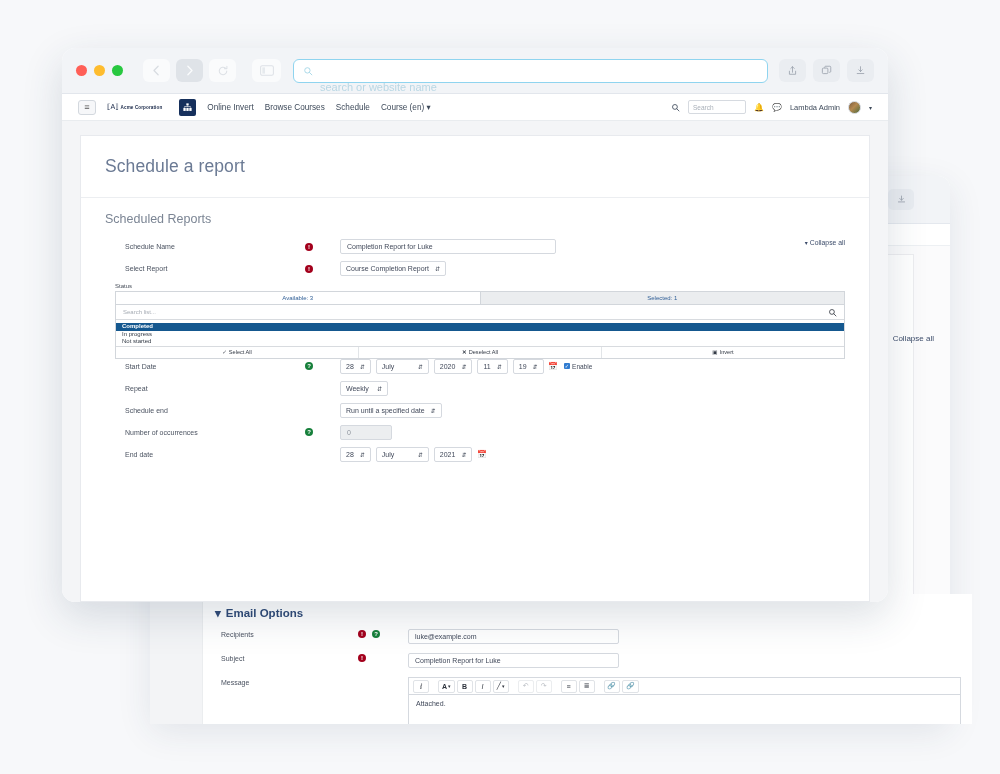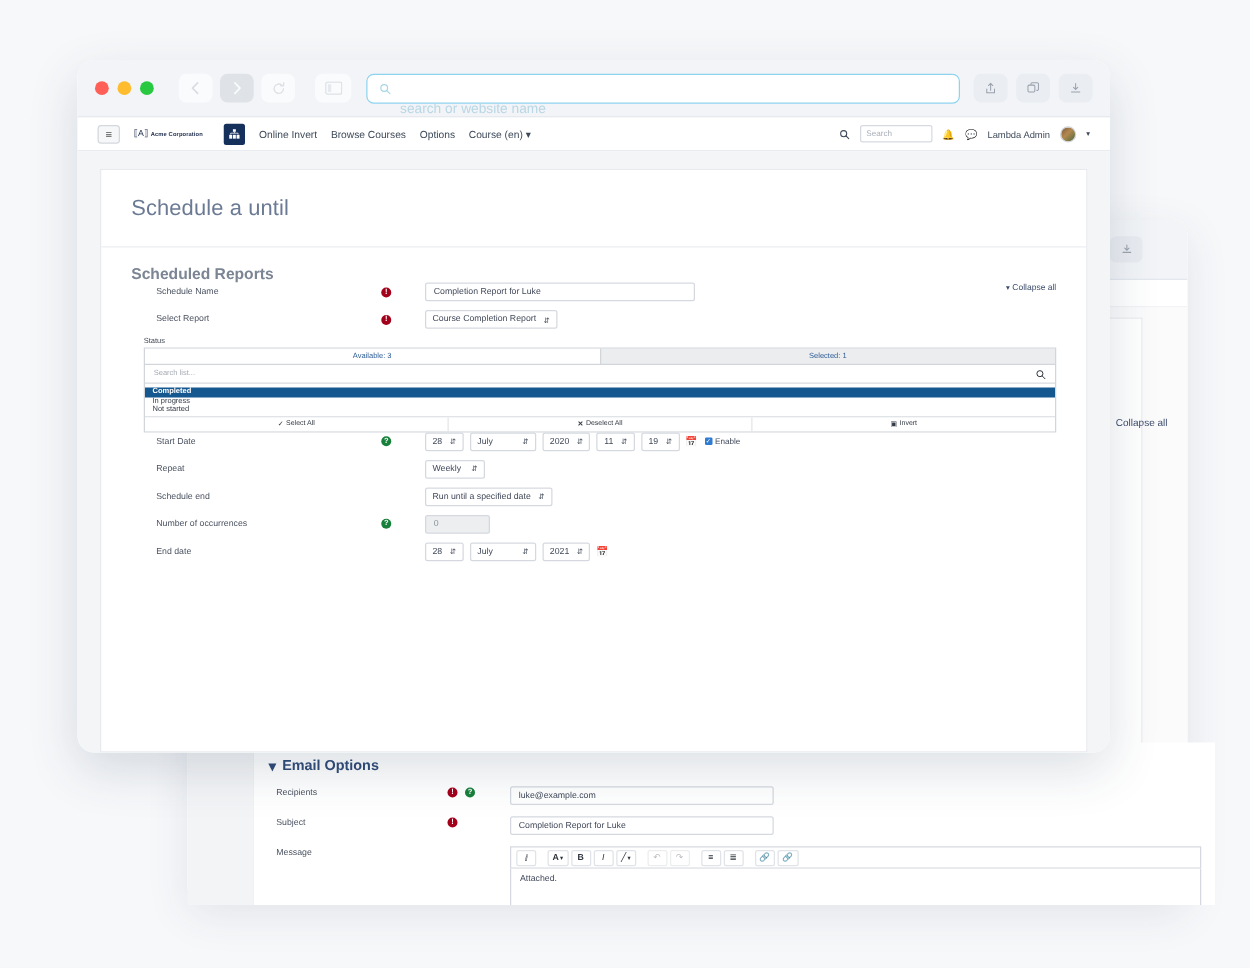--- a/index.html
+++ b/index.html
@@ -130,21 +130,21 @@
   .page {
     background: #fff; border: 1px solid #e8eaee; height: 100%;
     padding: 20px 24px 0 24px; position: relative;
   }
   h1.page-title {
     font-size: 17.5px; font-weight: normal; color: #6b7a94;
     letter-spacing: .1px; margin-bottom: 20px;
   }
   .hr { border-top: 1px solid #eceef1; margin: 0 -24px 14px -24px; }
   h2.sect {
-    font-size: 12.5px; font-weight: bold; color: #7b8594; 
+    font-size: 12.5px; font-weight: normal; color: #7b8594; margin-bottom: 13px;
   }
   .collapse-all {
     position: absolute; right: 24px; font-size: 6.8px; color: #3d4d6b;
     display: flex; align-items: center; gap: 2px;
   }
   .caret { font-size: 6px; color: #3d4d6b; }
 
   
   .frow { display: flex; align-items: center; margin-bottom: 7px; }
   .flabel { width: 200px; font-size: 7px; color: #4a5260; padding-left: 20px; }
@@ -398,40 +398,40 @@
         <svg width="11" height="11" viewBox="0 0 16 16">
             <rect x="6.3" y="2" width="3.4" height="3" fill="#fff"></rect>
             <rect x="2" y="8.5" width="3.4" height="4.5" fill="#fff"></rect>
             <rect x="6.3" y="8.5" width="3.4" height="4.5" fill="#fff"></rect>
             <rect x="10.6" y="8.5" width="3.4" height="4.5" fill="#fff"></rect>
             <path d="M3.7 8V6.6h8.6V8M8 5v1.6" stroke="#fff" stroke-width="0.9" fill="none"></path>
           </svg>
       </div>
       <a href="#">Online Invert</a>
       <a href="#">Browse Courses</a>
-      <a href="#">Options</a>
+      <a href="#">Schedule</a>
       <a href="#"><span>Course (en)</span> <span>▾</span></a>
       <div class="right">
         <svg width="9" height="9" viewBox="0 0 16 16">
             <circle cx="7" cy="7" r="4.3" stroke="#3e4a5a" stroke-width="1.5" fill="none"></circle>
             <path d="M10.3 10.3L14.2 14.2" stroke="#3e4a5a" stroke-width="1.5" stroke-linecap="round"></path>
           </svg>
         <div class="msearch">Search</div>
         <span style="font-size:8px;color:#3e4a5a">🔔</span>
         <span style="font-size:8px;color:#3e4a5a">💬</span>
         <span style="font-size:7.5px;color:#3e4a5a">Lambda Admin</span>
         <div class="avatar"></div>
         <span style="font-size:6px;color:#3e4a5a">▾</span>
       </div>
     </div>
 
     <div class="content">
       <div class="page">
 
-        <h1 class="page-title">Schedule a until</h1>
+        <h1 class="page-title">Schedule a report</h1>
         <div class="hr"></div>
 
         <h2 class="sect">Scheduled Reports</h2>
         <div class="collapse-all">
           <span class="caret">▾</span>
           <span>Collapse all</span>
         </div>
 
         <div class="frow">
           <div class="flabel">Schedule Name</div>

